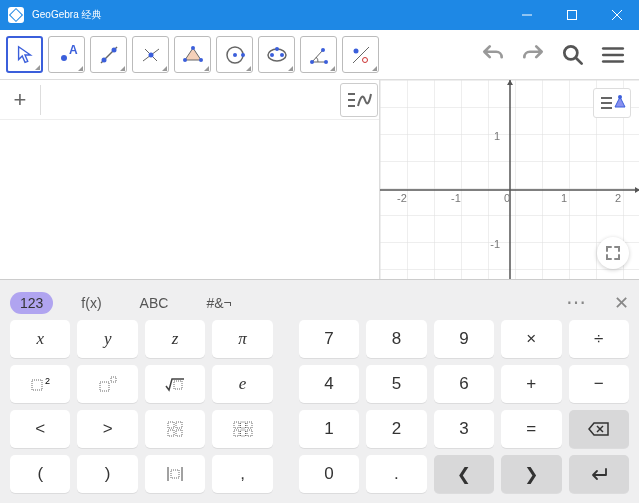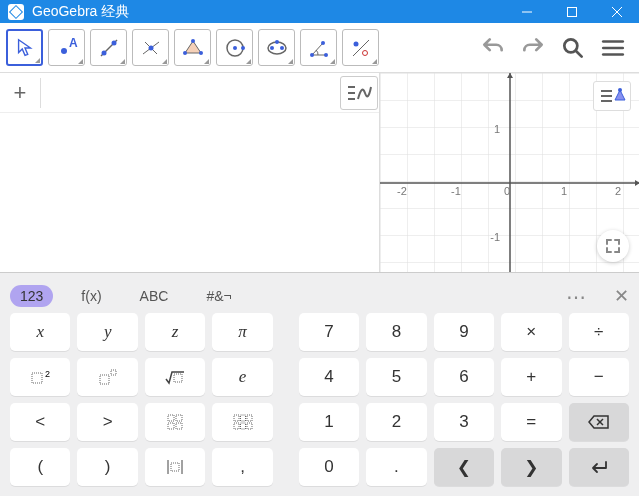--- a/index.html
+++ b/index.html
@@ -1,17 +1,17 @@
 <!DOCTYPE html>
 <html><head>
 <meta charset="utf-8">
 <style>
 *{margin:0;padding:0;box-sizing:border-box;font-family:"Segoe UI",Arial,sans-serif;}
 body{width:639px;height:503px;background:#fff;overflow:hidden;}
-.titlebar{height:23px;background:#1E88E5;display:flex;align-items:center;color:#fff;font-size:14px;}
+.titlebar{height:30px;background:#1E88E5;display:flex;align-items:center;color:#fff;font-size:10px;}
 .titlebar .app-icon{width:16px;height:16px;margin:0 8px;background:#fff;border-radius:3px;position:relative;}
 .titlebar .app-icon::after{content:"";position:absolute;inset:3px;border:1px solid #1E88E5;transform:rotate(45deg);}
 .win-btn{width:45px;height:30px;display:flex;align-items:center;justify-content:center;font-size:13px;}
 .win-btn svg{stroke:#fff;fill:none;}
 .toolbar{height:50px;background:#fff;display:flex;align-items:center;padding:0 6px;border-bottom:1px solid #ddd;}
 .tool{width:37px;height:37px;border:1px solid #bbb;border-radius:3px;margin-right:5px;display:flex;align-items:center;justify-content:center;position:relative;background:#fff;}
 .tool.selected{border:2px solid #3B5FDB;}
 .tool::after{content:"";position:absolute;right:1px;bottom:1px;width:0;height:0;border-left:5px solid transparent;border-bottom:5px solid #999;}
 .spacer{flex:1;}
 .top-ctrl{width:36px;height:36px;display:flex;align-items:center;justify-content:center;margin:0 2px;}
@@ -20,21 +20,21 @@
 .input-row{display:flex;align-items:center;height:40px;border-bottom:1px solid #eee;}
 .plus{width:40px;text-align:center;color:#666;font-size:22px;font-weight:300;}
 .sep{width:1px;height:30px;background:#ddd;}
 .input-field{flex:1;border:none;padding:0 12px;font-size:14px;color:#999;outline:none;}
 .toggle-btn{position:absolute;left:340px;top:3px;width:38px;height:34px;border:1px solid #ccc;border-radius:3px;background:#fff;display:flex;align-items:center;justify-content:center;}
 .graph{flex:1;position:relative;background:#fff;overflow:hidden;}
 .grid-svg{position:absolute;inset:0;}
 .style-btn{position:absolute;top:8px;right:8px;width:38px;height:30px;border:1px solid #ddd;border-radius:3px;background:#fff;display:flex;align-items:center;justify-content:center;}
 .fs-btn{position:absolute;bottom:10px;right:10px;width:32px;height:32px;border-radius:50%;background:#fff;box-shadow:0 1px 4px rgba(0,0,0,0.2);display:flex;align-items:center;justify-content:center;}
 .keyboard{height:224px;background:#EFEFF0;border-top:1px solid #ccc;display:flex;flex-direction:column;}
-.kb-tabs{height:34px;display:flex;align-items:flex-start;padding:12px 10px;gap:18px;color:#555;font-size:14px;}
+.kb-tabs{height:34px;display:flex;align-items:flex-end;padding:0 10px;gap:18px;color:#555;font-size:14px;}
 .kb-tab{padding:3px 10px;border-radius:12px;}
 .kb-tab.active{background:#B0A4F0;color:#333;}
 .kb-keys{flex:1;display:grid;grid-template-columns:repeat(4,1fr) 12px repeat(5,1fr);grid-template-rows:repeat(4,1fr);gap:7px;padding:6px 10px 10px;}
 .kb-keys>.gap{grid-column:5;grid-row:1/5;}
 .key{background:#fff;border-radius:5px;display:flex;align-items:center;justify-content:center;font-size:17px;color:#333;box-shadow:0 1px 0 rgba(0,0,0,0.08);font-style:normal;}
 .key.it{font-family:Georgia,serif;font-style:italic;}
 .key.gray{background:#D8D8D9;}
 .axis-label{font-size:11px;fill:#777;}
 </style>
 </head>

